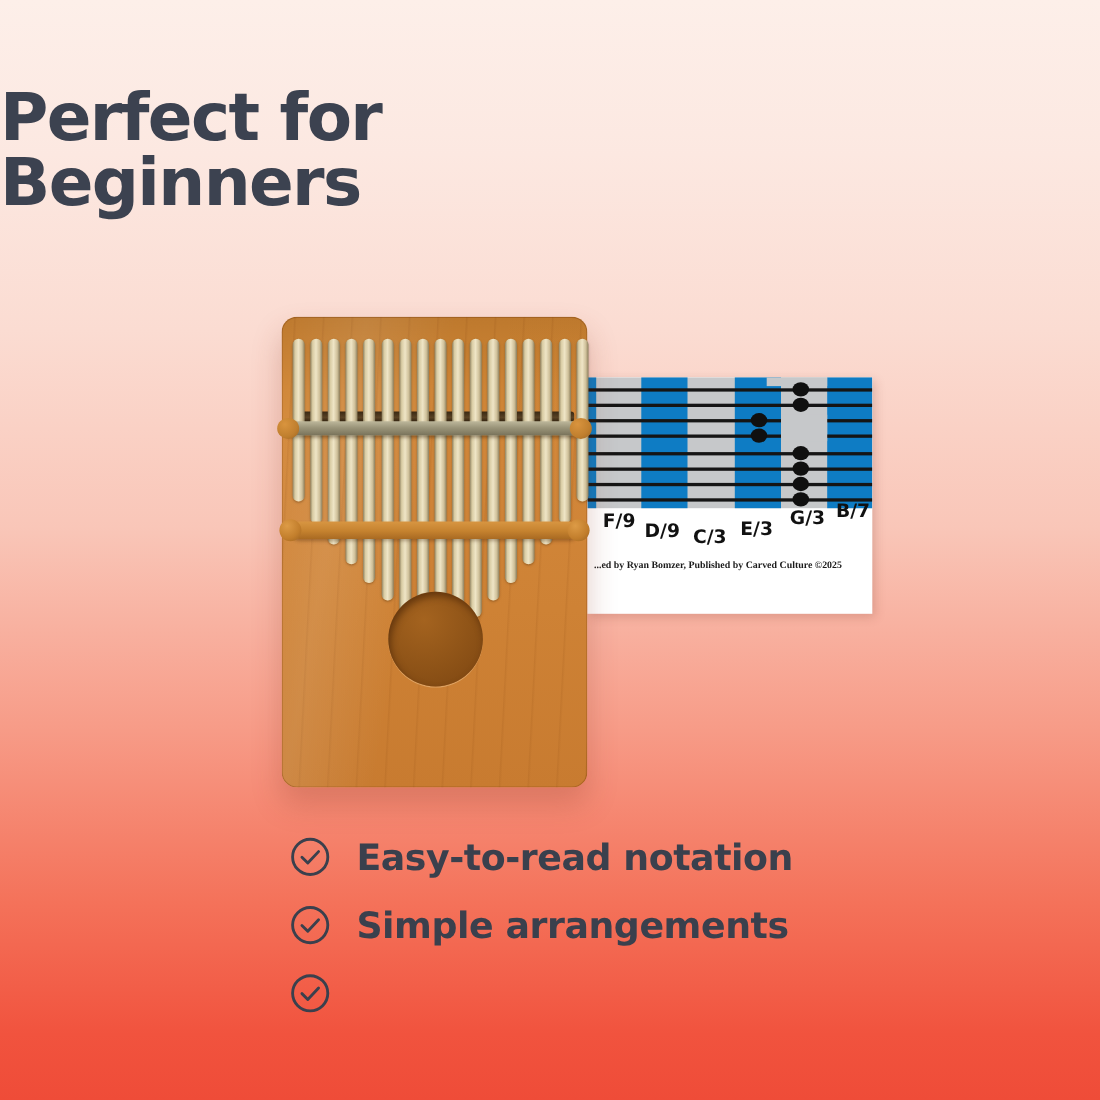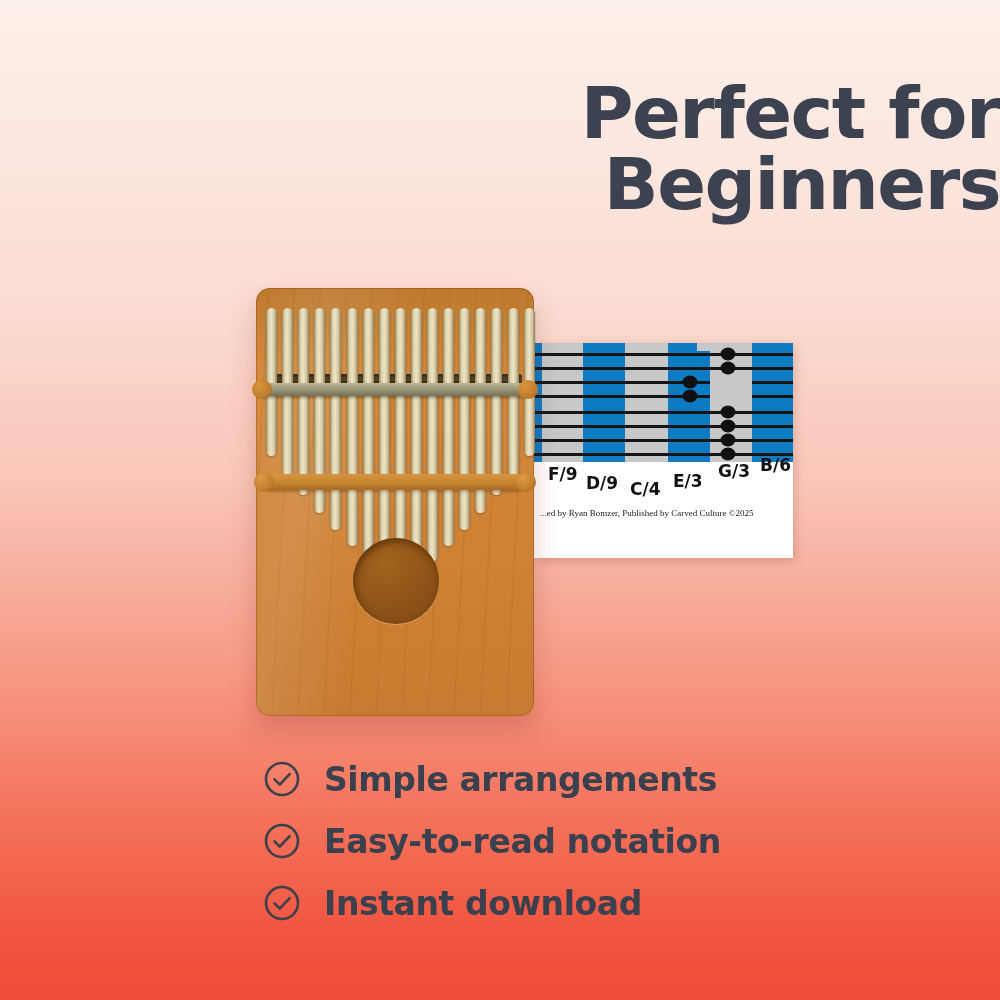--- a/index.html
+++ b/index.html
@@ -27,25 +27,25 @@
   .stage {
     position: absolute;
     inset: 0;
   }
 
   
   .headline {
     position: absolute;
     left: 0; right: 0;
     top: 78px;
-    text-align: right;
+    text-align: left;
     color: #3C4250;
     font-family: "DejaVu Sans", sans-serif;
     font-weight: 700;
-    font-size: 72px;
+    font-size: 60px;
     line-height: 0.98;
     letter-spacing: -1.5px;
   }
   .headline .l2 { display: block; }
 
   
   .sheet {
     position: absolute;
     left: 534px;
     top: 343px;
@@ -91,20 +91,21 @@
     white-space: nowrap;
   }
   .credit {
     position: absolute;
     left: 6px;
     top: 165px;
     font-family: "Liberation Serif", serif;
     font-size: 9px;
     color: #1b1b1b;
     white-space: nowrap;
+    font-weight: bold;
   }
 
   
   .kalimba {
     position: absolute;
     left: 256px;
     top: 288px;
     width: 278px;
     height: 428px;
   }
@@ -252,24 +253,24 @@
       <div class="notehead" style="left:156px;top:39px;"></div>
       <div class="notehead" style="left:156px;top:53px;"></div>
       <div class="notehead" style="left:194px;top:69px;"></div>
       <div class="notehead" style="left:194px;top:83px;"></div>
       <div class="notehead" style="left:194px;top:97px;"></div>
       <div class="notehead" style="left:194px;top:111px;"></div>
     </div>
 
     <div class="keylabel" style="left:14px;top:121px;">F/9</div>
     <div class="keylabel" style="left:52px;top:130px;">D/9</div>
-    <div class="keylabel" style="left:96px;top:136px;">C/4</div>
+    <div class="keylabel" style="left:96px;top:136px;">C/3</div>
     <div class="keylabel" style="left:139px;top:128px;">E/3</div>
     <div class="keylabel" style="left:184px;top:118px;">G/3</div>
-    <div class="keylabel" style="left:226px;top:112px;">B/6</div>
+    <div class="keylabel" style="left:226px;top:112px;">B/7</div>
 
     <div class="credit">...ed by Ryan Bomzer, Published by Carved Culture ©2025</div>
   </div>
 
   <div class="kalimba">
     <div class="kal-body"></div>
     <div class="kal-top-shade"></div>
 
     <div class="bridge-rear"></div>
 
@@ -303,31 +304,30 @@
 
     <div class="soundhole"></div>
   </div>
 
   <div class="features" id="features">
       <div class="feature">
         <span class="check-icon"><svg viewBox="0 0 40 40" width="40" height="40">
             <circle cx="20" cy="20" r="16" fill="none" stroke="#3A404D" stroke-width="2.6"></circle>
             <path d="M12.5 20.3 L17.8 25.6 L27.6 15.2" fill="none" stroke="#3A404D" stroke-width="2.6" stroke-linecap="round" stroke-linejoin="round"></path>
           </svg></span>
+        <span class="feature-label">Easy-to-read notation</span>
+      </div>
+      <div class="feature">
+        <span class="check-icon"><svg viewBox="0 0 40 40" width="40" height="40">
+            <circle cx="20" cy="20" r="16" fill="none" stroke="#3A404D" stroke-width="2.6"></circle>
+            <path d="M12.5 20.3 L17.8 25.6 L27.6 15.2" fill="none" stroke="#3A404D" stroke-width="2.6" stroke-linecap="round" stroke-linejoin="round"></path>
+          </svg></span>
         <span class="feature-label">Simple arrangements</span>
       </div>
       <div class="feature">
         <span class="check-icon"><svg viewBox="0 0 40 40" width="40" height="40">
             <circle cx="20" cy="20" r="16" fill="none" stroke="#3A404D" stroke-width="2.6"></circle>
             <path d="M12.5 20.3 L17.8 25.6 L27.6 15.2" fill="none" stroke="#3A404D" stroke-width="2.6" stroke-linecap="round" stroke-linejoin="round"></path>
           </svg></span>
-        <span class="feature-label">Easy-to-read notation</span>
-      </div>
-      <div class="feature">
-        <span class="check-icon"><svg viewBox="0 0 40 40" width="40" height="40">
-            <circle cx="20" cy="20" r="16" fill="none" stroke="#3A404D" stroke-width="2.6"></circle>
-            <path d="M12.5 20.3 L17.8 25.6 L27.6 15.2" fill="none" stroke="#3A404D" stroke-width="2.6" stroke-linecap="round" stroke-linejoin="round"></path>
-          </svg></span>
-        <span class="feature-label">Instant download</span>
       </div>
     </div>
 
 </div>
 
 </body></html>

